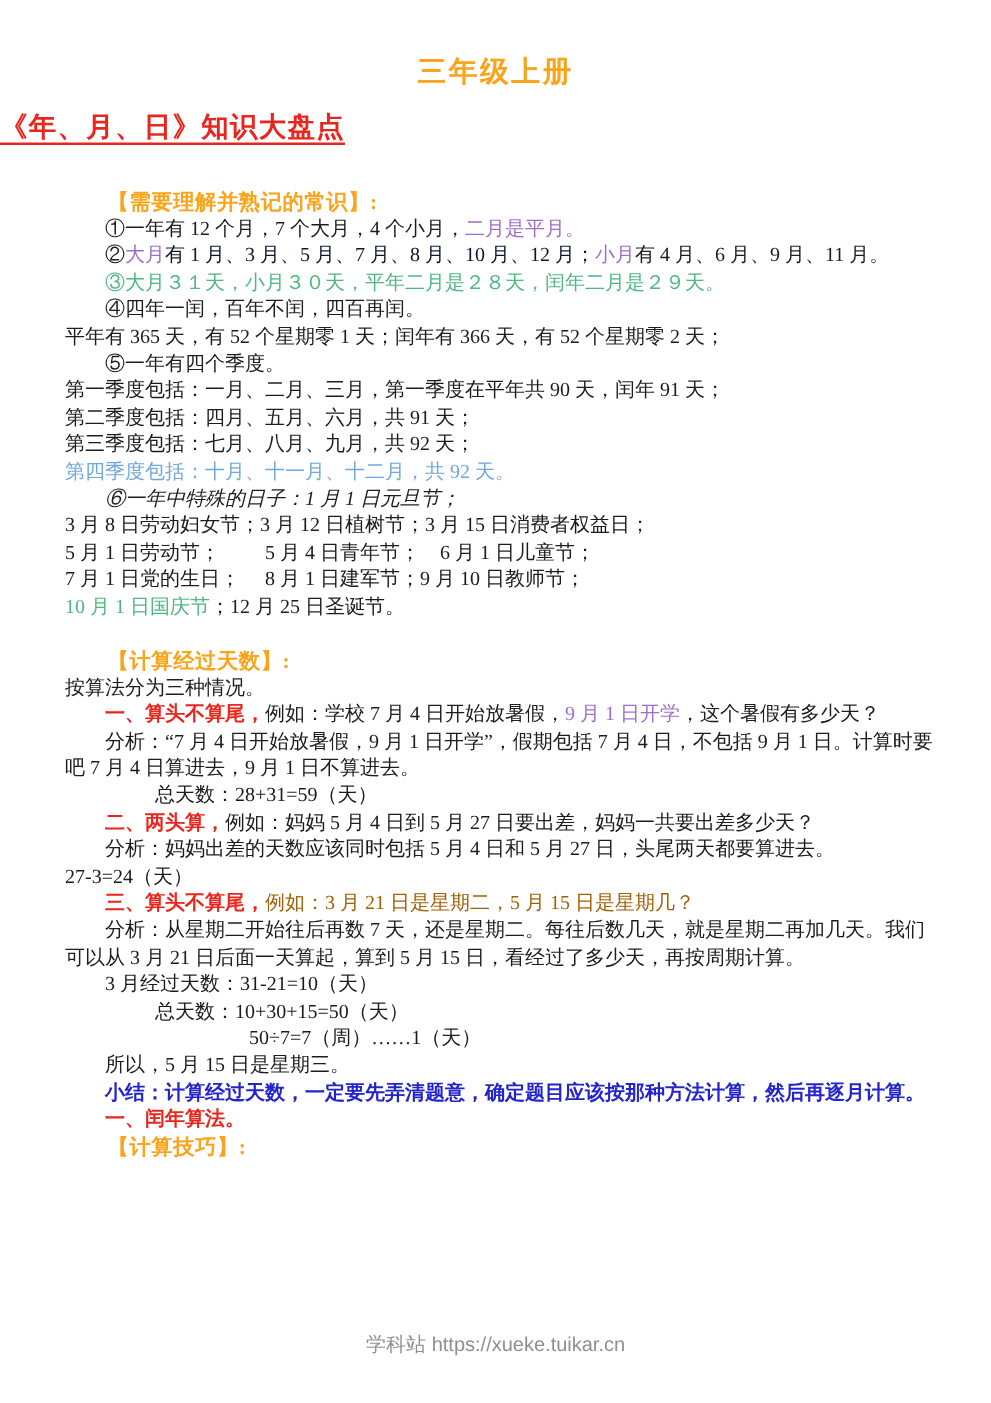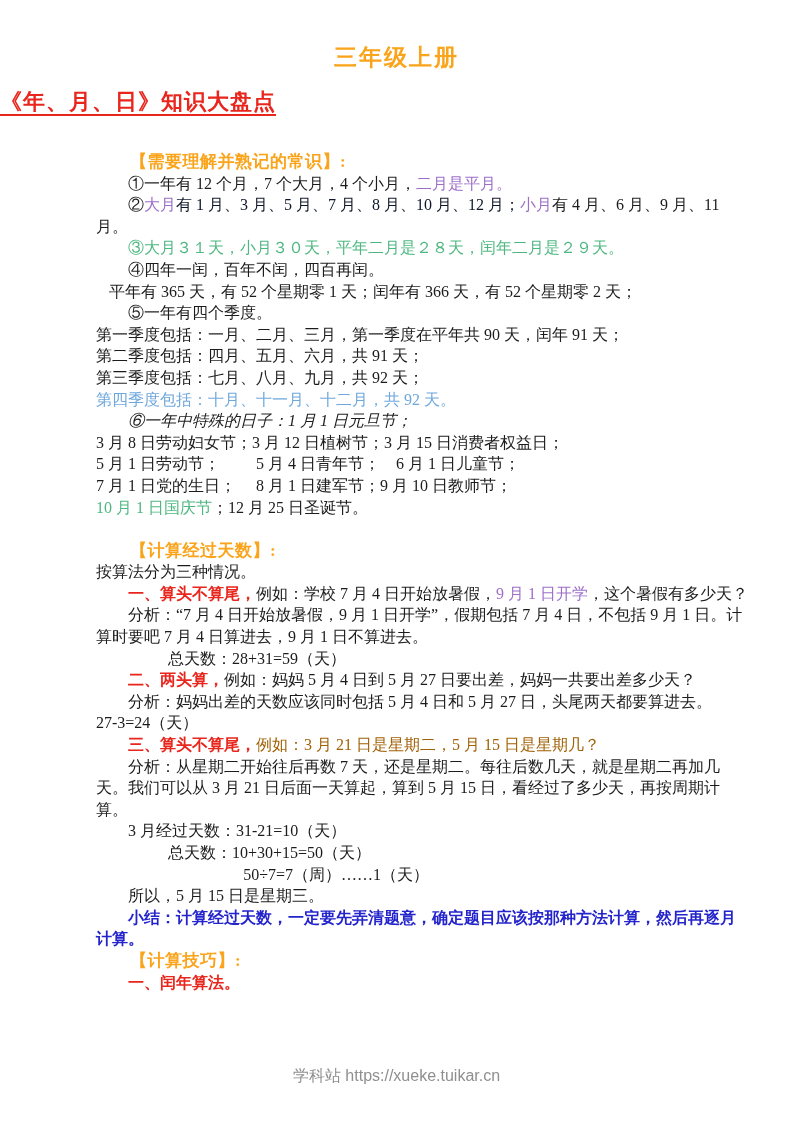--- a/index.html
+++ b/index.html
@@ -23,21 +23,21 @@
     margin:14px 0 0 0;
     text-align:left;
     font-size:22px;
     font-weight:bold;
     text-decoration:underline;
     text-underline-offset:5px;
     letter-spacing:1px;
   }
   .body-area {
     margin-top:34px;
-    padding:0 42px 0 96px;
+    padding:0 42px 0 52px;
     font-size:16px;
     line-height:21.6px;
     color:#1c1c1c;
   }
   .line { margin:0; min-height:21.6px; }
   .indent { text-indent:2em; }
   .header-line { text-indent:2em; font-weight:bold; font-size:17px; letter-spacing:0.5px; }
   .eq1 { padding-left:4.5em; }
   .eq2 { padding-left:9.2em; }
   .spacer { height:21.6px; }
@@ -56,21 +56,21 @@
 <div class="page">
   <h1 class="doc-title" style="color: rgb(250, 164, 27);">三年级上册</h1>
   <h2 class="doc-subtitle" style="color: rgb(232, 38, 29);">《年、月、日》知识大盘点</h2>
 
   <div class="body-area">
       <div class="line header-line"><span class="seg-bold" style="color: rgb(250, 164, 27);">【需要理解并熟记的常识】:</span></div>
       <div class="line indent"><span style="color: rgb(28, 28, 28);">①一年有 12 个月，7 个大月，4 个小月，</span><span style="color: rgb(158, 111, 201);">二月是平月。</span></div>
       <div class="line indent"><span style="color: rgb(28, 28, 28);">②</span><span style="color: rgb(158, 111, 201);">大月</span><span style="color: #0f172a;">有 1 月、3 月、5 月、7 月、8 月、10 月、12 月；</span><span style="color: rgb(158, 111, 201);">小月</span><span style="color: rgb(28, 28, 28);">有 4 月、6 月、9 月、11 月。</span></div>
       <div class="line indent"><span style="color: rgb(79, 184, 130);">③大月３１天，小月３０天，平年二月是２８天，闰年二月是２９天。</span></div>
       <div class="line indent"><span style="color: rgb(28, 28, 28);">④四年一闰，百年不闰，四百再闰。</span></div>
-      <div class="line "><span style="color: rgb(28, 28, 28); margin-left: 13px;">平年有 365 天，有 52 个星期零 1 天；闰年有 366 天，有 52 个星期零 2 天；</span></div>
+      <div class="line "><span style="color: rgb(28, 28, 28);">平年有 365 天，有 52 个星期零 1 天；闰年有 366 天，有 52 个星期零 2 天；</span></div>
       <div class="line indent"><span style="color: rgb(28, 28, 28);">⑤一年有四个季度。</span></div>
       <div class="line "><span style="color: rgb(28, 28, 28);">第一季度包括：一月、二月、三月，第一季度在平年共 90 天，闰年 91 天；</span></div>
       <div class="line "><span style="color: rgb(28, 28, 28);">第二季度包括：四月、五月、六月，共 91 天；</span></div>
       <div class="line "><span style="color: rgb(28, 28, 28);">第三季度包括：七月、八月、九月，共 92 天；</span></div>
       <div class="line "><span style="color: rgb(111, 168, 220);">第四季度包括：十月、十一月、十二月，共 92 天。</span></div>
       <div class="line indent"><span style="color: rgb(28, 28, 28); font-style: italic;">⑥一年中特殊的日子：1 月 1 日元旦节；</span></div>
       <div class="line "><span style="color: rgb(28, 28, 28);">3 月 8 日劳动妇女节；3 月 12 日植树节；3 月 15 日消费者权益日；</span></div>
       <div class="line "><span style="color: rgb(28, 28, 28);">5 月 1 日劳动节；　　 5 月 4 日青年节；　6 月 1 日儿童节；</span></div>
       <div class="line "><span style="color: rgb(28, 28, 28);">7 月 1 日党的生日；　 8 月 1 日建军节；9 月 10 日教师节；</span></div>
       <div class="line "><span style="color: rgb(79, 184, 130);">10 月 1 日国庆节</span><span style="color: rgb(28, 28, 28);">；12 月 25 日圣诞节。</span></div>
@@ -83,18 +83,18 @@
       <div class="line indent"><span class="seg-bold" style="color: rgb(232, 38, 29);">二、两头算，</span><span style="color: rgb(28, 28, 28);">例如：妈妈 5 月 4 日到 5 月 27 日要出差，妈妈一共要出差多少天？</span></div>
       <div class="line indent"><span style="color: rgb(28, 28, 28);">分析：妈妈出差的天数应该同时包括 5 月 4 日和 5 月 27 日，头尾两天都要算进去。</span></div>
       <div class="line "><span style="color: rgb(28, 28, 28);">27-3=24（天）</span></div>
       <div class="line indent"><span class="seg-bold" style="color: rgb(232, 38, 29);">三、算头不算尾，</span><span style="color: #a16207;">例如：3 月 21 日是星期二，5 月 15 日是星期几？</span></div>
       <div class="line indent"><span style="color: rgb(28, 28, 28);">分析：从星期二开始往后再数 7 天，还是星期二。每往后数几天，就是星期二再加几天。我们可以从 3 月 21 日后面一天算起，算到 5 月 15 日，看经过了多少天，再按周期计算。</span></div>
       <div class="line indent"><span style="color: rgb(28, 28, 28);">3 月经过天数：31-21=10（天）</span></div>
       <div class="line eq1"><span style="color: rgb(28, 28, 28);">总天数：10+30+15=50（天）</span></div>
       <div class="line eq2"><span style="color: rgb(28, 28, 28);">50÷7=7（周）……1（天）</span></div>
       <div class="line indent"><span style="color: rgb(28, 28, 28);">所以，5 月 15 日是星期三。</span></div>
       <div class="line indent"><span class="seg-bold" style="color: rgb(36, 36, 204);">小结：计算经过天数，一定要先弄清题意，确定题目应该按那种方法计算，然后再逐月计算。</span></div>
+      <div class="line indent"><span class="seg-bold" style="color: rgb(232, 38, 29);">一、闰年算法。</span></div>
       <div class="line header-line"><span class="seg-bold" style="color: rgb(250, 164, 27);">【计算技巧】:</span></div>
-      <div class="line indent"><span class="seg-bold" style="color: rgb(232, 38, 29);">一、闰年算法。</span></div>
     </div>
 
   <div class="page-footer" style="color: rgb(143, 143, 143);">学科站 https://xueke.tuikar.cn</div>
 </div>
 
 </body></html>

